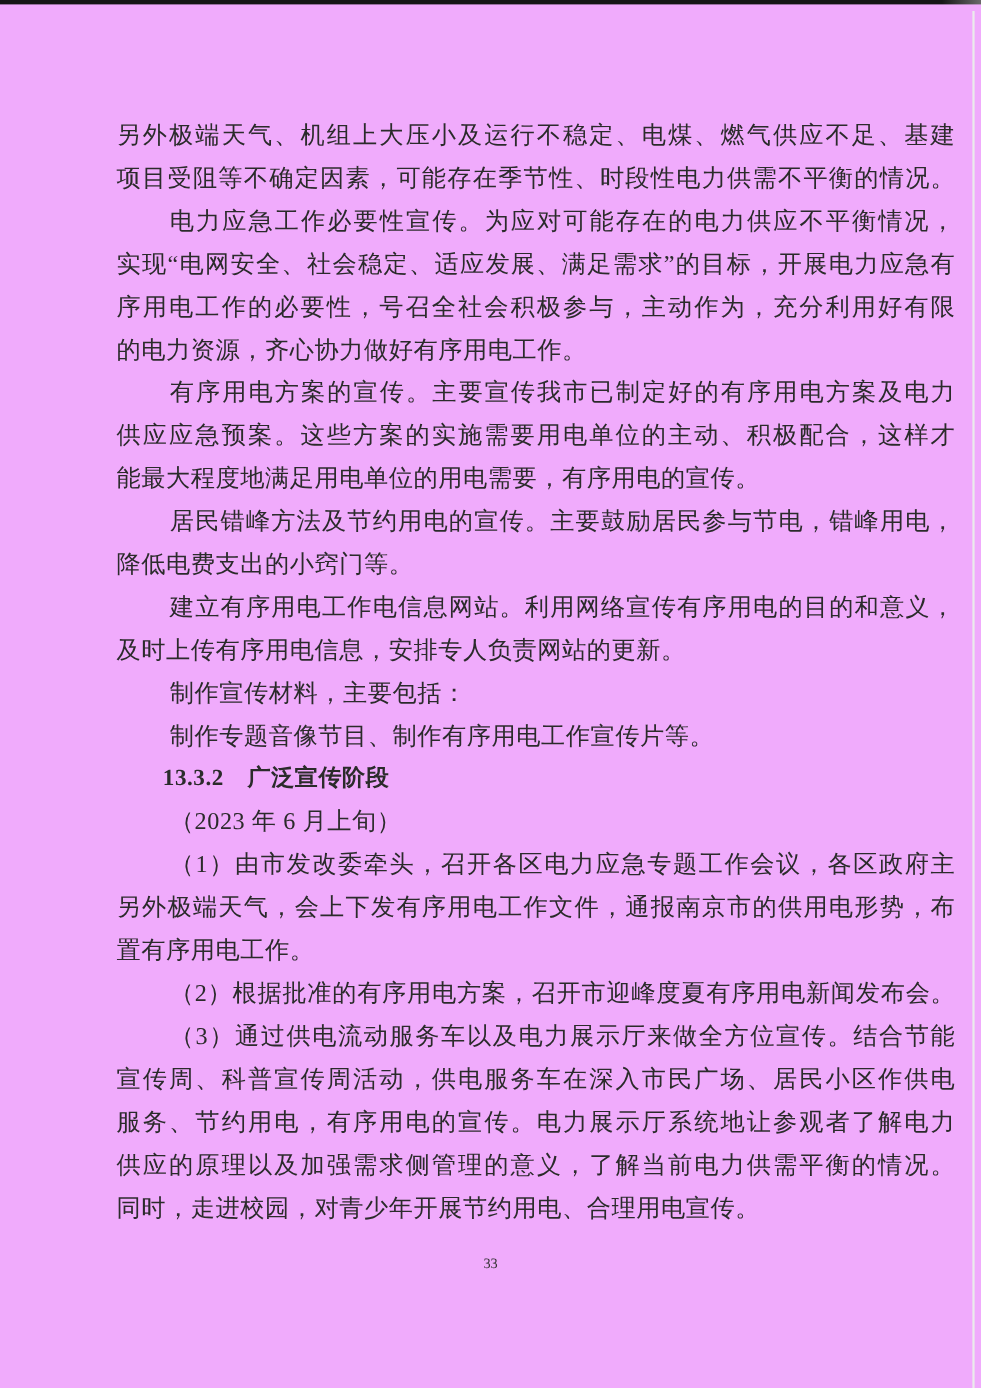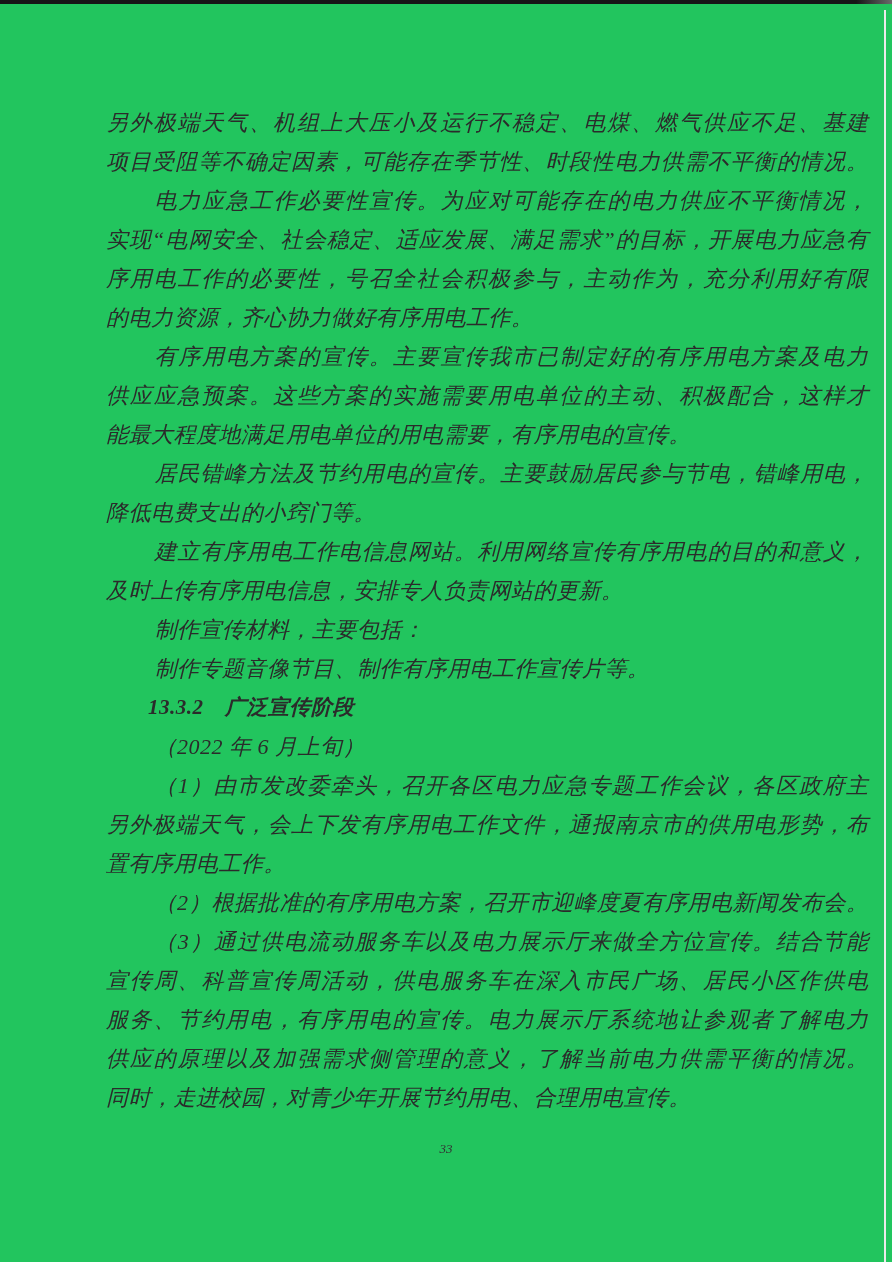--- a/index.html
+++ b/index.html
@@ -1,25 +1,24 @@
 <!DOCTYPE html>
 <html><head>
 <meta charset="utf-8">
 <style>
   * { margin: 0; padding: 0; box-sizing: border-box; }
   html, body { background: #fbfbfb; }
   .page {
     position: relative;
     width: 892px;
     height: 1262px;
-    background: #22c55e;
+    background: #f0abfc;
     overflow: hidden;
     font-family: "Liberation Serif", "DejaVu Serif", serif;
     color: #2b2b2b;
-    font-style: italic;
   }
   .top-rule {
     position: absolute;
     top: 0; left: 0;
     width: 100%;
     height: 4px;
     background: linear-gradient(to right, #161616 96%, #6a6a6a 100%);
   }
   .right-scan-edge {
     position: absolute;
@@ -86,21 +85,21 @@
     <div class="line indent justify">有序用电方案的宣传。主要宣传我市已制定好的有序用电方案及电力</div>
     <div class="line justify">供应应急预案。这些方案的实施需要用电单位的主动、积极配合，这样才</div>
     <div class="line">能最大程度地满足用电单位的用电需要，有序用电的宣传。</div>
     <div class="line indent justify">居民错峰方法及节约用电的宣传。主要鼓励居民参与节电，错峰用电，</div>
     <div class="line">降低电费支出的小窍门等。</div>
     <div class="line indent justify">建立有序用电工作电信息网站。利用网络宣传有序用电的目的和意义，</div>
     <div class="line">及时上传有序用电信息，安排专人负责网站的更新。</div>
     <div class="line indent">制作宣传材料，主要包括：</div>
     <div class="line indent">制作专题音像节目、制作有序用电工作宣传片等。</div>
     <div class="line heading">13.3.2　广泛宣传阶段</div>
-    <div class="line indent">（2022 年 6 月上旬）</div>
+    <div class="line indent">（2023 年 6 月上旬）</div>
     <div class="line indent justify">（1）由市发改委牵头，召开各区电力应急专题工作会议，各区政府主</div>
     <div class="line justify">另外极端天气，会上下发有序用电工作文件，通报南京市的供用电形势，布</div>
     <div class="line">置有序用电工作。</div>
     <div class="line indent justify">（2）根据批准的有序用电方案，召开市迎峰度夏有序用电新闻发布会。</div>
     <div class="line indent justify">（3）通过供电流动服务车以及电力展示厅来做全方位宣传。结合节能</div>
     <div class="line justify">宣传周、科普宣传周活动，供电服务车在深入市民广场、居民小区作供电</div>
     <div class="line justify">服务、节约用电，有序用电的宣传。电力展示厅系统地让参观者了解电力</div>
     <div class="line justify">供应的原理以及加强需求侧管理的意义，了解当前电力供需平衡的情况。</div>
     <div class="line">同时，走进校园，对青少年开展节约用电、合理用电宣传。</div>
   </div>

